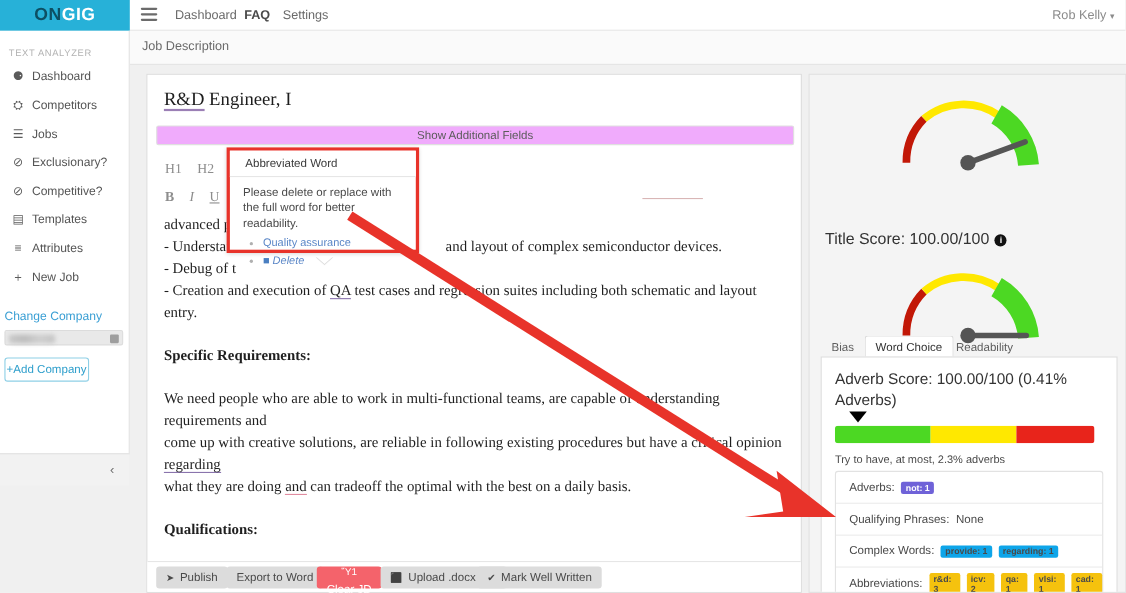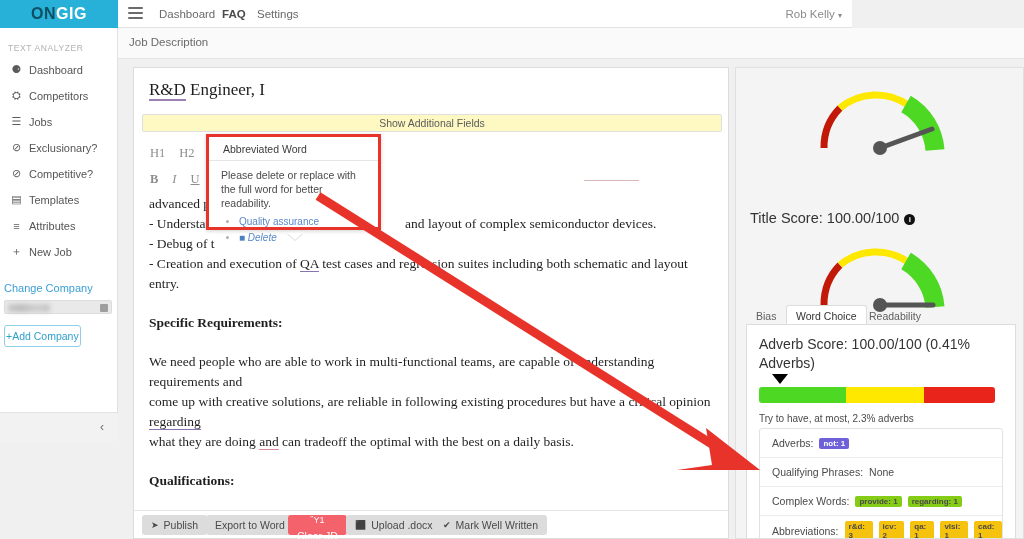--- a/index.html
+++ b/index.html
@@ -5,21 +5,21 @@
   * { box-sizing: border-box; }
   html, body { margin:0; padding:0; }
   body {
     width:1024px; height:539px; overflow:hidden;
     font-family:"Liberation Sans", sans-serif;
     font-size:12px; color:#4a4a4a;
     background:#f0f0f0;
     position:relative;
   }
   
-  #topbar { position:absolute; left:0; top:0; width:852px; height:28px; background:#ffffff; border-bottom:1px solid #e3e3e3; }
+  #topbar { position:absolute; left:0; top:0; width:1023px; height:28px; background:#ffffff; border-bottom:1px solid #e3e3e3; }
   #brand { position:absolute; left:0; top:0; width:118px; height:28px; background:#27b1d8; display:flex; align-items:center; justify-content:center; }
   #brand .b1 { font-size:16px; font-weight:bold; color:#0d4f63; letter-spacing:.5px; }
   #brand .b2 { font-size:16px; font-weight:bold; color:#ffffff; letter-spacing:.5px; }
   #hamburger { position:absolute; left:128px; top:7px; width:15px; height:14px; cursor:pointer; }
   #hamburger span { display:block; height:2px; background:#6b6b6b; margin-bottom:3px; border-radius:1px; }
   .topnav { position:absolute; top:8px; font-size:11.5px; color:#6a6a6a; cursor:pointer; }
   #nav-dash { left:159px; }
   #nav-faq  { left:222px; font-weight:bold; color:#4a4a4a; }
   #nav-set  { left:257px; }
   #user { position:absolute; right:10px; top:8px; font-size:11.5px; color:#8b8b8b; cursor:pointer; }
@@ -38,21 +38,21 @@
   #sb-combo { position:absolute; left:4px; top:272px; width:108px; height:14px; background:#e9e9e9; border:1px solid #dcdcdc; border-radius:2px; }
   #sb-combo .blur { position:absolute; left:3px; top:3px; width:42px; height:8px; background:linear-gradient(90deg,#c9c9c9,#bdbdbd,#cfcfcf,#c4c4c4); filter:blur(2px); border-radius:2px; }
   #sb-combo .bx { position:absolute; right:3px; top:3px; width:8px; height:8px; background:#9e9e9e; border-radius:1px; }
   #sb-add { position:absolute; left:4px; top:297px; padding:4px 1px; border:1px solid #8ecfe6; border-radius:3px; color:#2f9fcc; font-size:10.5px; background:#fff; cursor:pointer; }
   #sb-collapse { position:absolute; left:0; bottom:0; width:118px; height:29px; background:#f2f2f2; border-top:1px solid #e1e1e1; display:flex; align-items:center; justify-content:flex-end; padding-right:14px; color:#6f6f6f; font-size:12px; cursor:pointer; }
 
   
   #editor { position:absolute; left:133px; top:67px; width:596px; height:472px; background:#ffffff; border:1px solid #dcdcdc; }
   #jobtitle { position:absolute; left:15px; top:12px; font-family:"Liberation Serif", serif; font-size:17px; color:#1d1d1d; }
   #jobtitle .err { border-bottom:2px solid #9b7fb5; }
-  #addfields { position:absolute; left:8px; top:46px; width:580px; height:18px; background:#fef9c3; border:1px solid #dfdfdf; border-radius:2px; display:flex; align-items:center; justify-content:center; font-size:10.5px; color:#5b5b5b; cursor:pointer; }
+  #addfields { position:absolute; left:8px; top:46px; width:580px; height:18px; background:#f0abfc; border:1px solid #dfdfdf; border-radius:2px; display:flex; align-items:center; justify-content:center; font-size:10.5px; color:#5b5b5b; cursor:pointer; }
   #etools { position:absolute; left:8px; top:72px; width:580px; height:58px; }
   .tbrow { position:absolute; left:8px; font-family:"Liberation Serif", serif; color:#8d8d8d; font-size:12.5px; }
   .tbrow span { margin-right:14px; cursor:pointer; }
   #tbr1 { top:6px; }
   #tbr2 { top:32px; }
   #hr-right { position:absolute; left:450px; top:112px; width:55px; height:1px; background:#d9b6b6; }
 
   
   #doc { position:absolute; left:15px; top:126px; width:566px; font-family:"Liberation Serif", serif; font-size:13.5px; line-height:20px; color:#1f1f1f; }
   #doc p { margin:0 0 0 0; }
@@ -81,21 +81,21 @@
   .meter { position:absolute; height:16px; display:flex; border-radius:3px; overflow:hidden; }
   .meter div { height:16px; }
   .caret-dn { position:absolute; width:0; height:0; border-left:8px solid transparent; border-right:8px solid transparent; border-top:10px solid #000; }
   #advhint { position:absolute; left:12px; top:88px; font-size:10px; color:#4a4a4a; }
   #rows { position:absolute; left:12px; top:103px; width:244px; border:1px solid #e2e2e2; border-radius:3px; }
   .rrow { height:29px; border-bottom:1px solid #ececec; display:flex; align-items:center; padding-left:12px; font-size:10.5px; color:#4a4a4a; gap:6px; }
   .rrow:last-child { border-bottom:none; }
   .rlabel { color:#4a4a4a; }
   .chip { display:inline-block; padding:1px 4px; border-radius:2px; font-size:8px; font-weight:bold; color:#fff; }
   .chip.purple { background:#6f62d8; }
-  .chip.grey { background:#84cc16; color:#4a4a4a; }
+  .chip.grey { background:#0ea5e9; color:#4a4a4a; }
   .chip.yellow { background:#f5c20e; color:#4a4a4a; }
 
   
   #popup { position:absolute; left:206px; top:134px; width:175px; height:96px; background:#ffffff; border:3px solid #e8332a; box-shadow:0 1px 4px rgba(0,0,0,.18); }
   #popup-head { height:24px; border-bottom:1px solid #e6e6e6; display:flex; align-items:center; padding-left:14px; font-size:10.5px; color:#3b3b3b; background:#fff; }
   #popup-body { padding:7px 12px 0 12px; font-size:10.5px; color:#4a4a4a; line-height:14px; }
   #popup-list { margin:5px 0 0 18px; padding:0; font-size:10px; }
   #popup-list li { margin-bottom:2px; color:#b0b0b0; }
   #popup-list a { color:#5b87c7; text-decoration:none; cursor:pointer; }
   #popup-list .del { color:#5b87c7; font-style:italic; cursor:pointer; }

